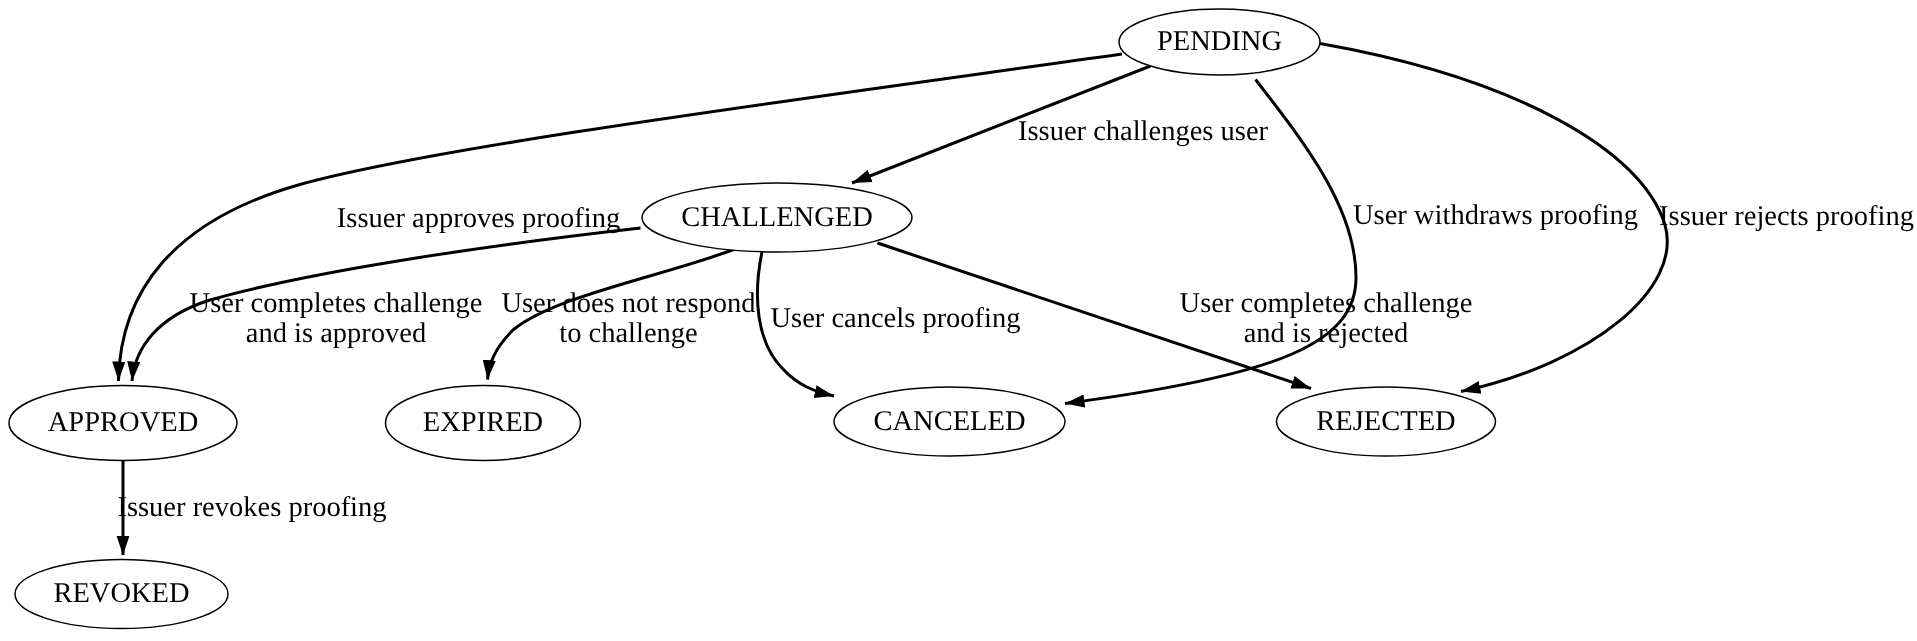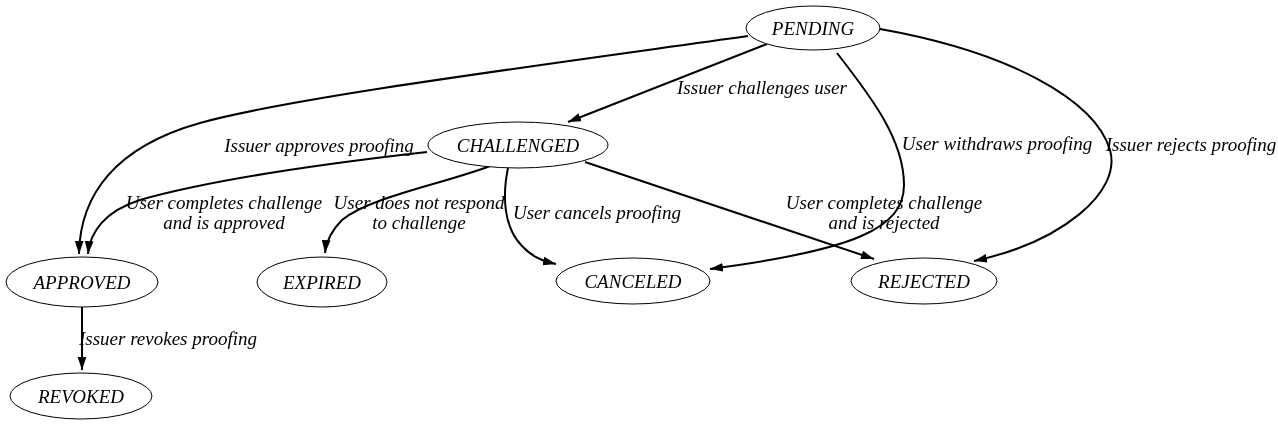--- a/index.html
+++ b/index.html
@@ -6,21 +6,20 @@
     margin: 0;
     padding: 0;
     background: #ffffff;
   }
   #canvas {
     position: relative;
     width: 1278px;
     height: 427px;
     background: #ffffff;
     font-family: "Liberation Serif", "DejaVu Serif", serif;
-    font-style: italic;
   }
   svg text {
     font-family: "Liberation Serif", "DejaVu Serif", serif;
     fill: #000000;
   }
   .node-label { font-size: 19px; }
   .edge-label { font-size: 19px; }
 </style>
 </head>
 <body>

